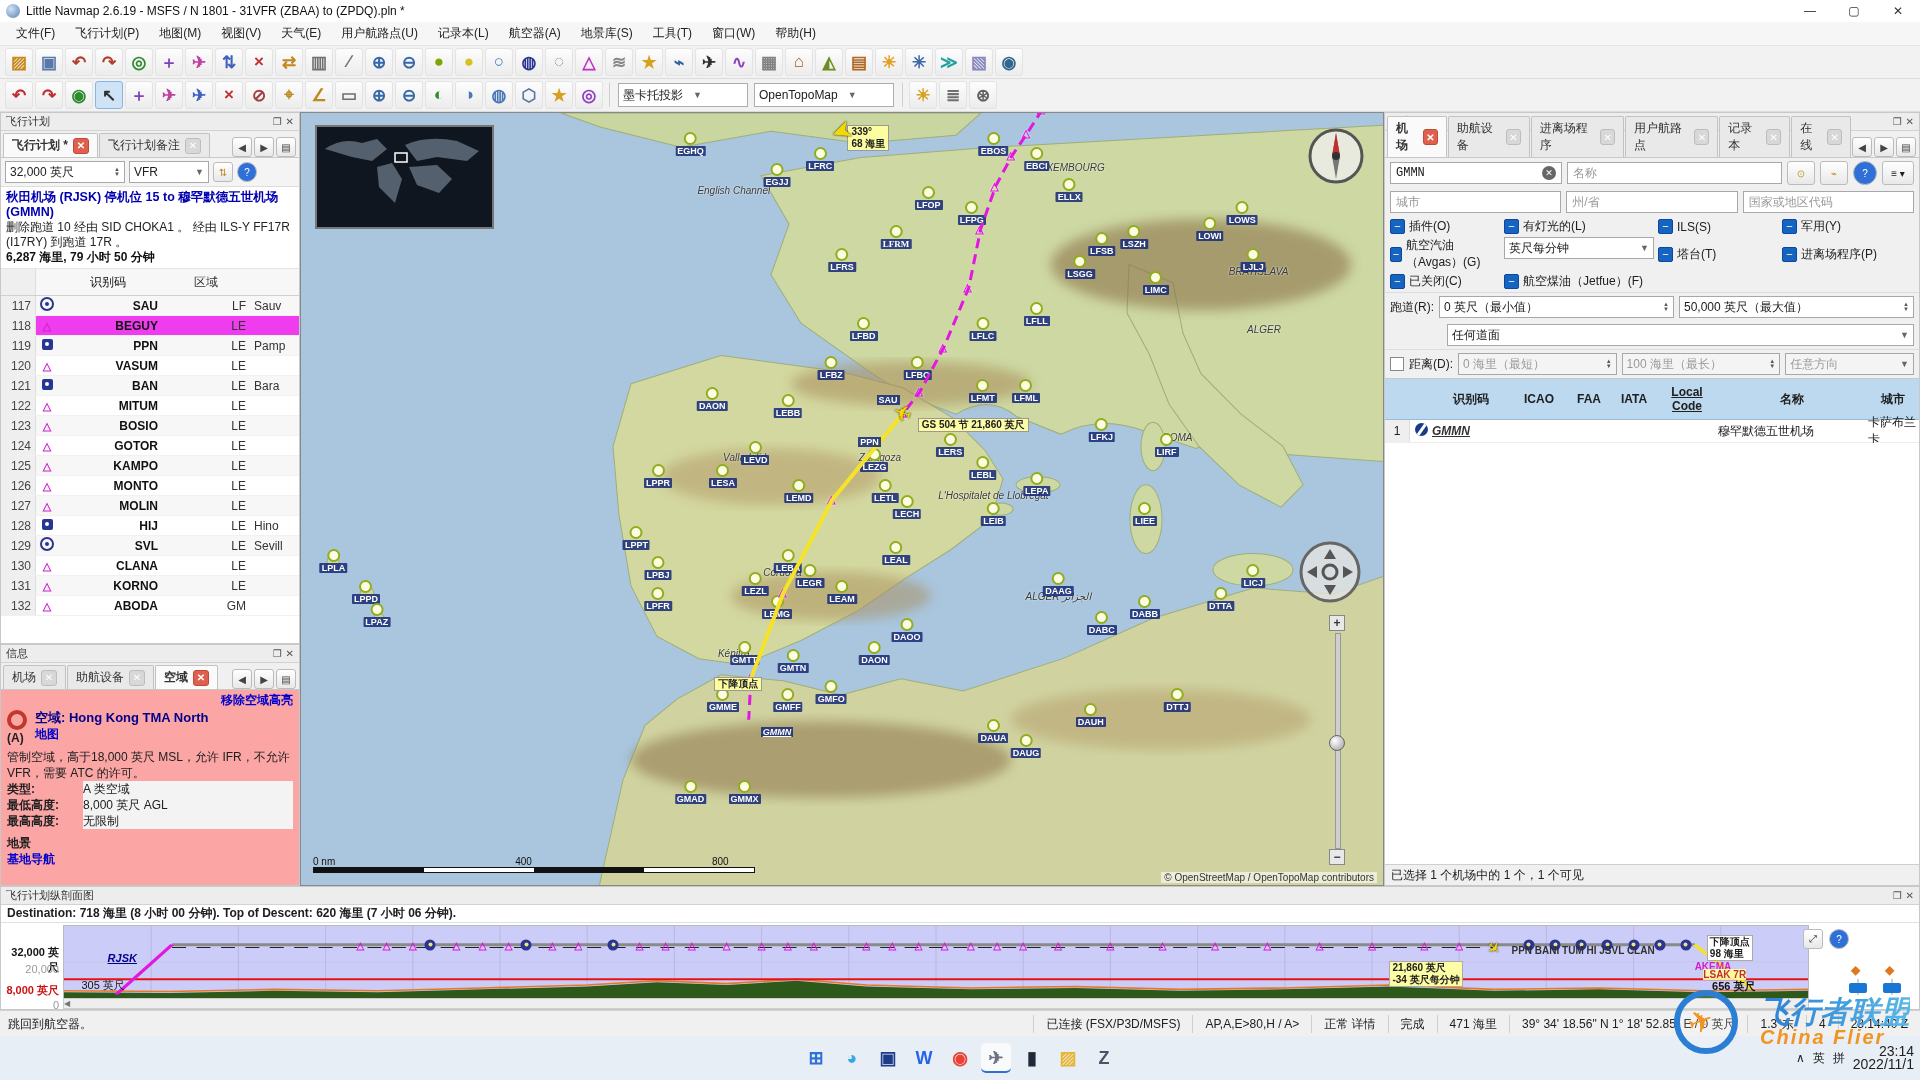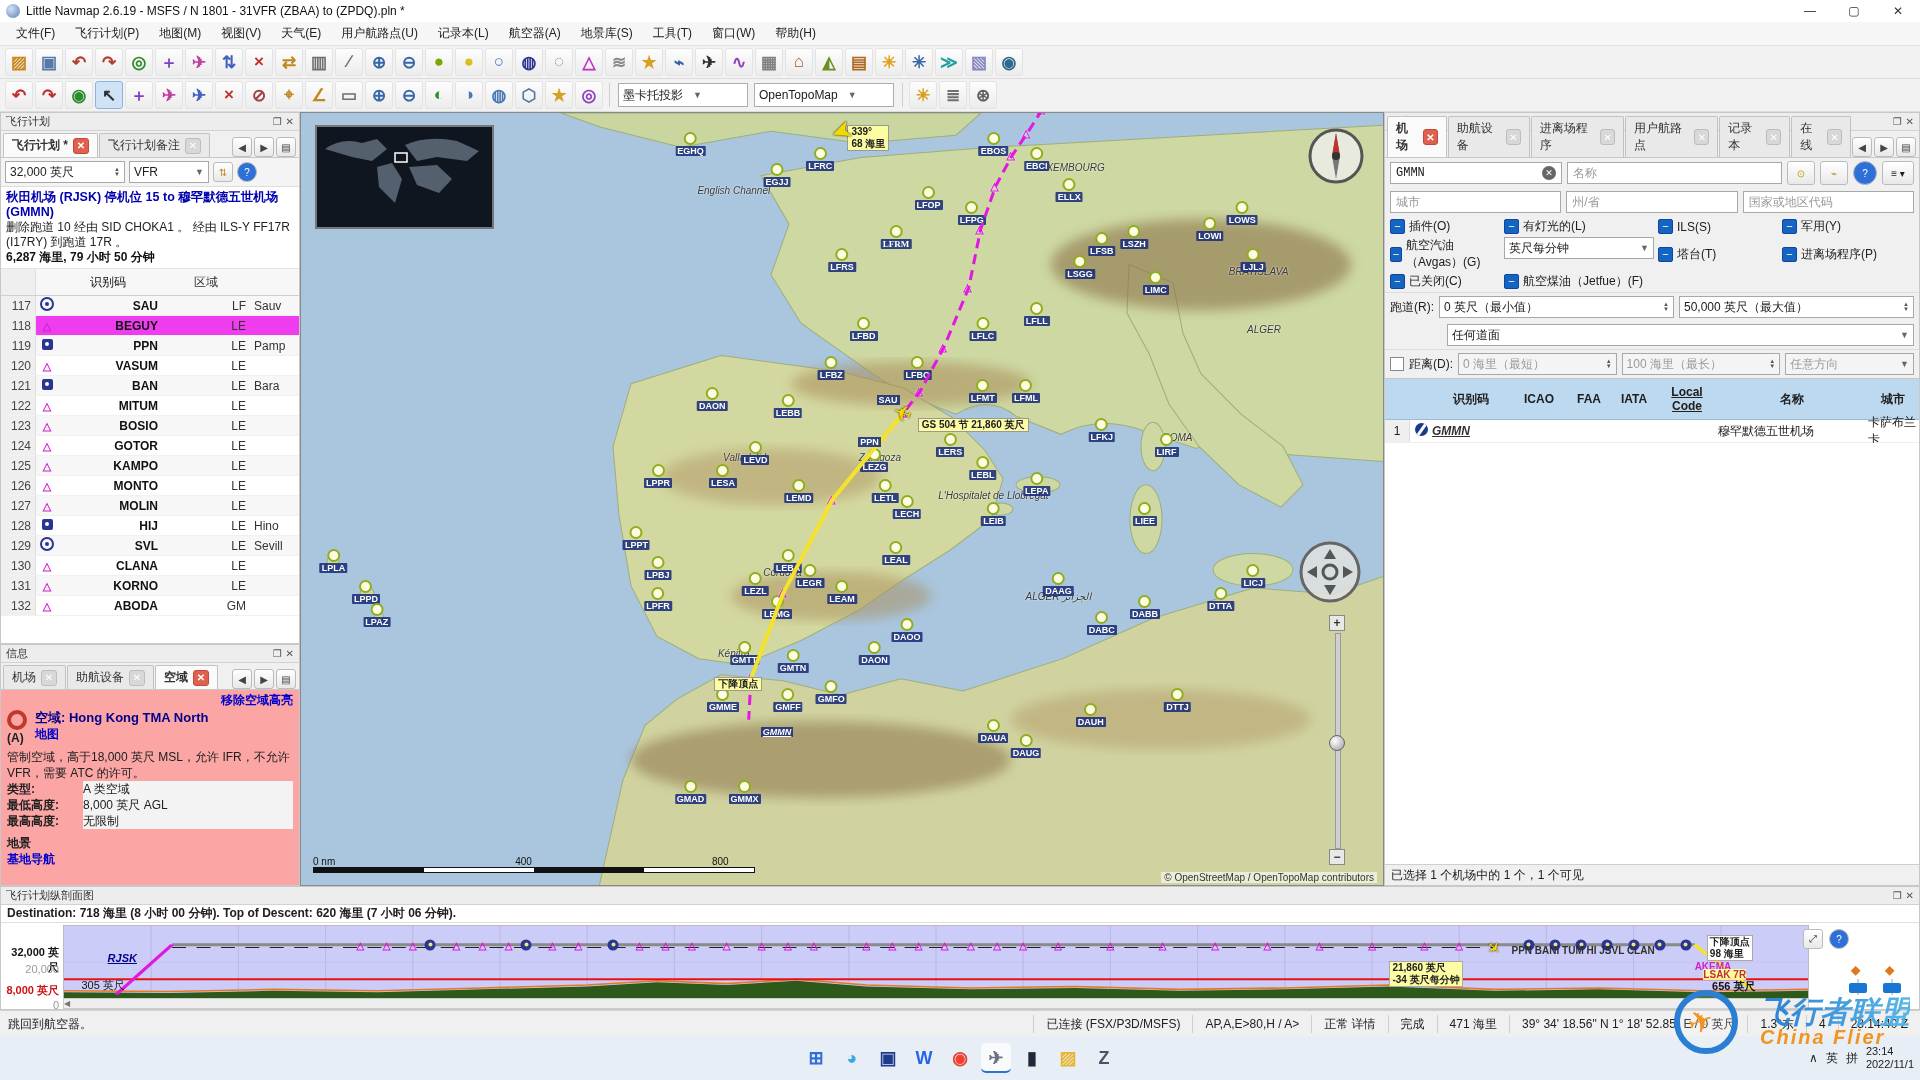--- a/index.html
+++ b/index.html
@@ -119,21 +119,21 @@
   
   #statusbar{left:0;top:1010px;width:1920px;height:26px;background:#f0f0f0;border-top:1px solid #d0d0d0;display:flex;align-items:center;font-size:12px;}
   .sb-msg{flex:1;padding:0 8px;}
   .sb-sec{border-left:1px solid #cfcfcf;padding:0 12px;height:18px;display:flex;align-items:center;white-space:nowrap;}
   
   #taskbar{left:0;top:1036px;width:1920px;height:44px;background:#e8eef5;display:flex;align-items:center;}
   #tb-center{position:absolute;left:50%;transform:translateX(-50%);display:flex;gap:6px;align-items:center;}
   .tb-icon{width:30px;height:30px;border-radius:5px;display:flex;align-items:center;justify-content:center;font-size:18px;font-weight:bold;color:#fff;}
   .tb-icon.appactive{background:rgba(255,255,255,0.7);box-shadow:inset 0 -3px 0 -1px #2f6fd8;}
   #tb-right{position:absolute;right:6px;display:flex;align-items:center;gap:8px;font-size:12px;color:#222;}
-  .clockblk{font-size:11px;line-height:13px;}
+  .clockblk{text-align:right;font-size:14px;line-height:13px;}
   
   #watermark{position:absolute;right:10px;top:990px;z-index:50;display:flex;align-items:center;gap:22px;pointer-events:none;}
   .wm-logo{width:64px;height:64px;border-radius:50%;border:6px solid #2a7fd4;box-sizing:border-box;background:rgba(255,255,255,0.15);position:relative;}
   .wm-logo::after{content:"\2708";position:absolute;left:8px;top:8px;font-size:30px;color:#f29422;transform:rotate(-20deg);}
   .wm-text1{font-size:30px;font-weight:bold;background:linear-gradient(90deg,#2a7fd4,#57b7e8);-webkit-background-clip:text;background-clip:text;color:transparent;font-style:italic;line-height:30px;}
   .wm-text2{font-size:20px;font-weight:bold;color:#f29422;font-style:italic;line-height:20px;letter-spacing:2px;}
 </style>
 </head>
 <body>
 

